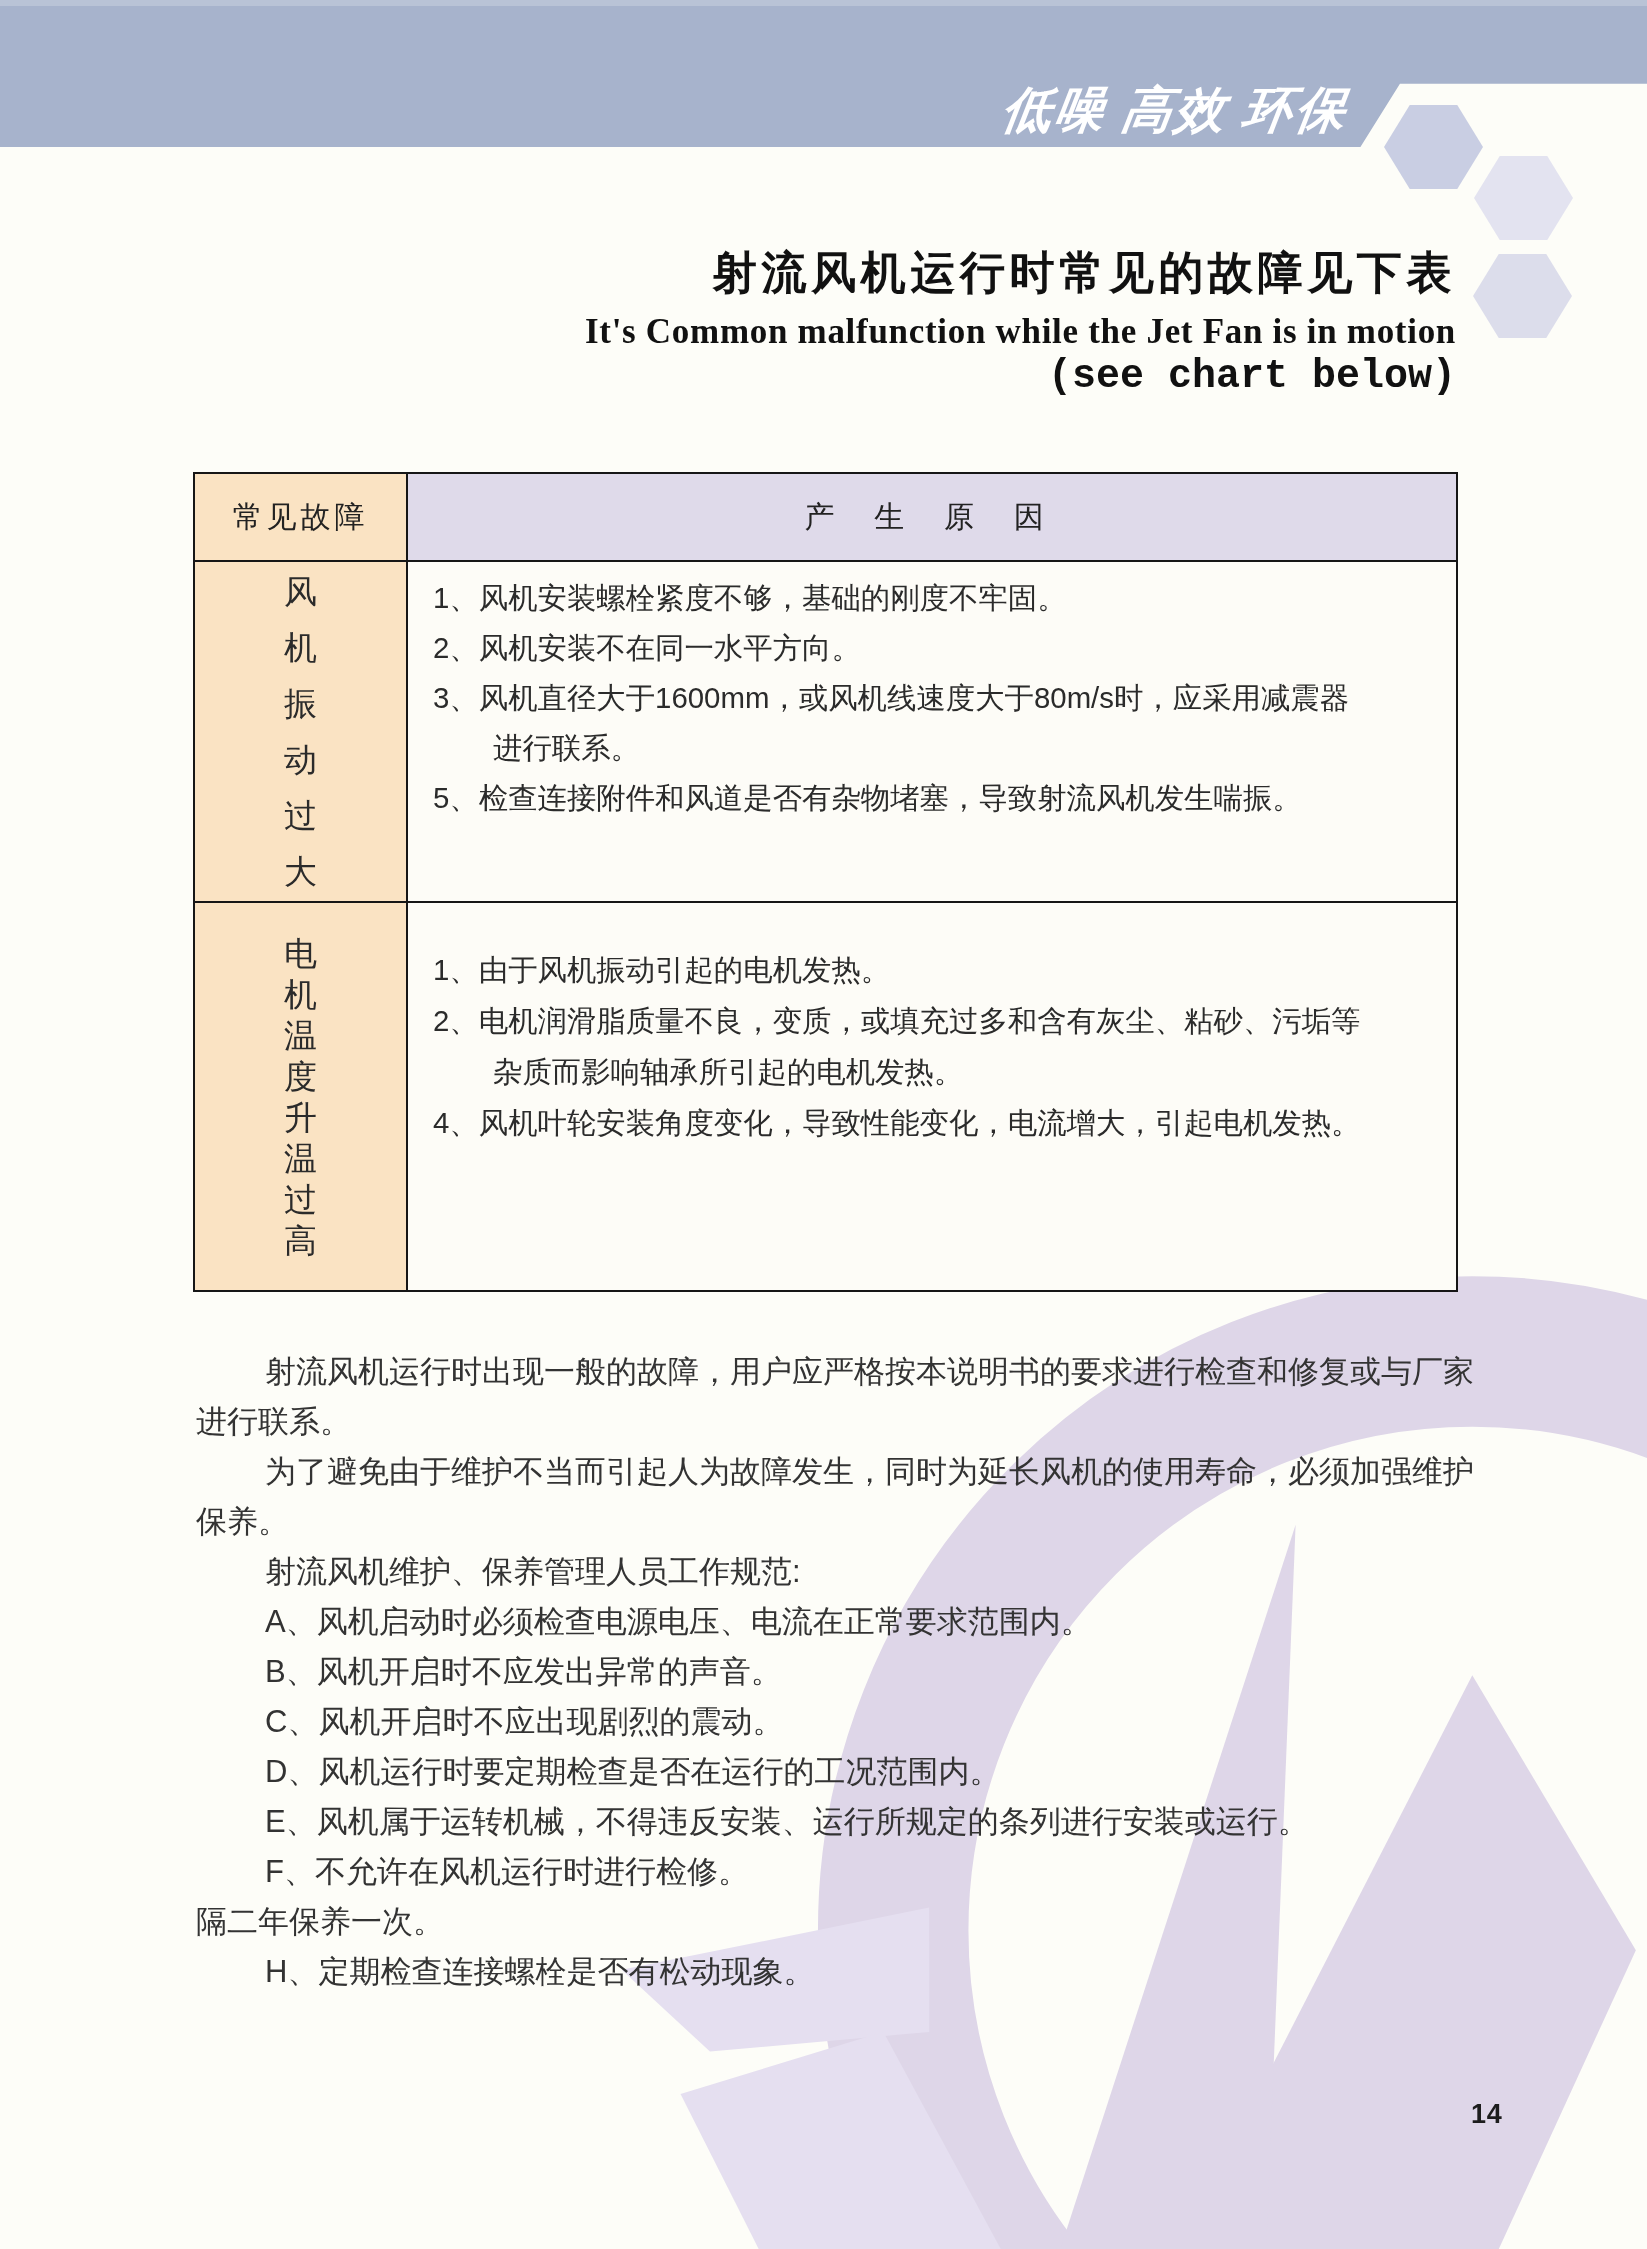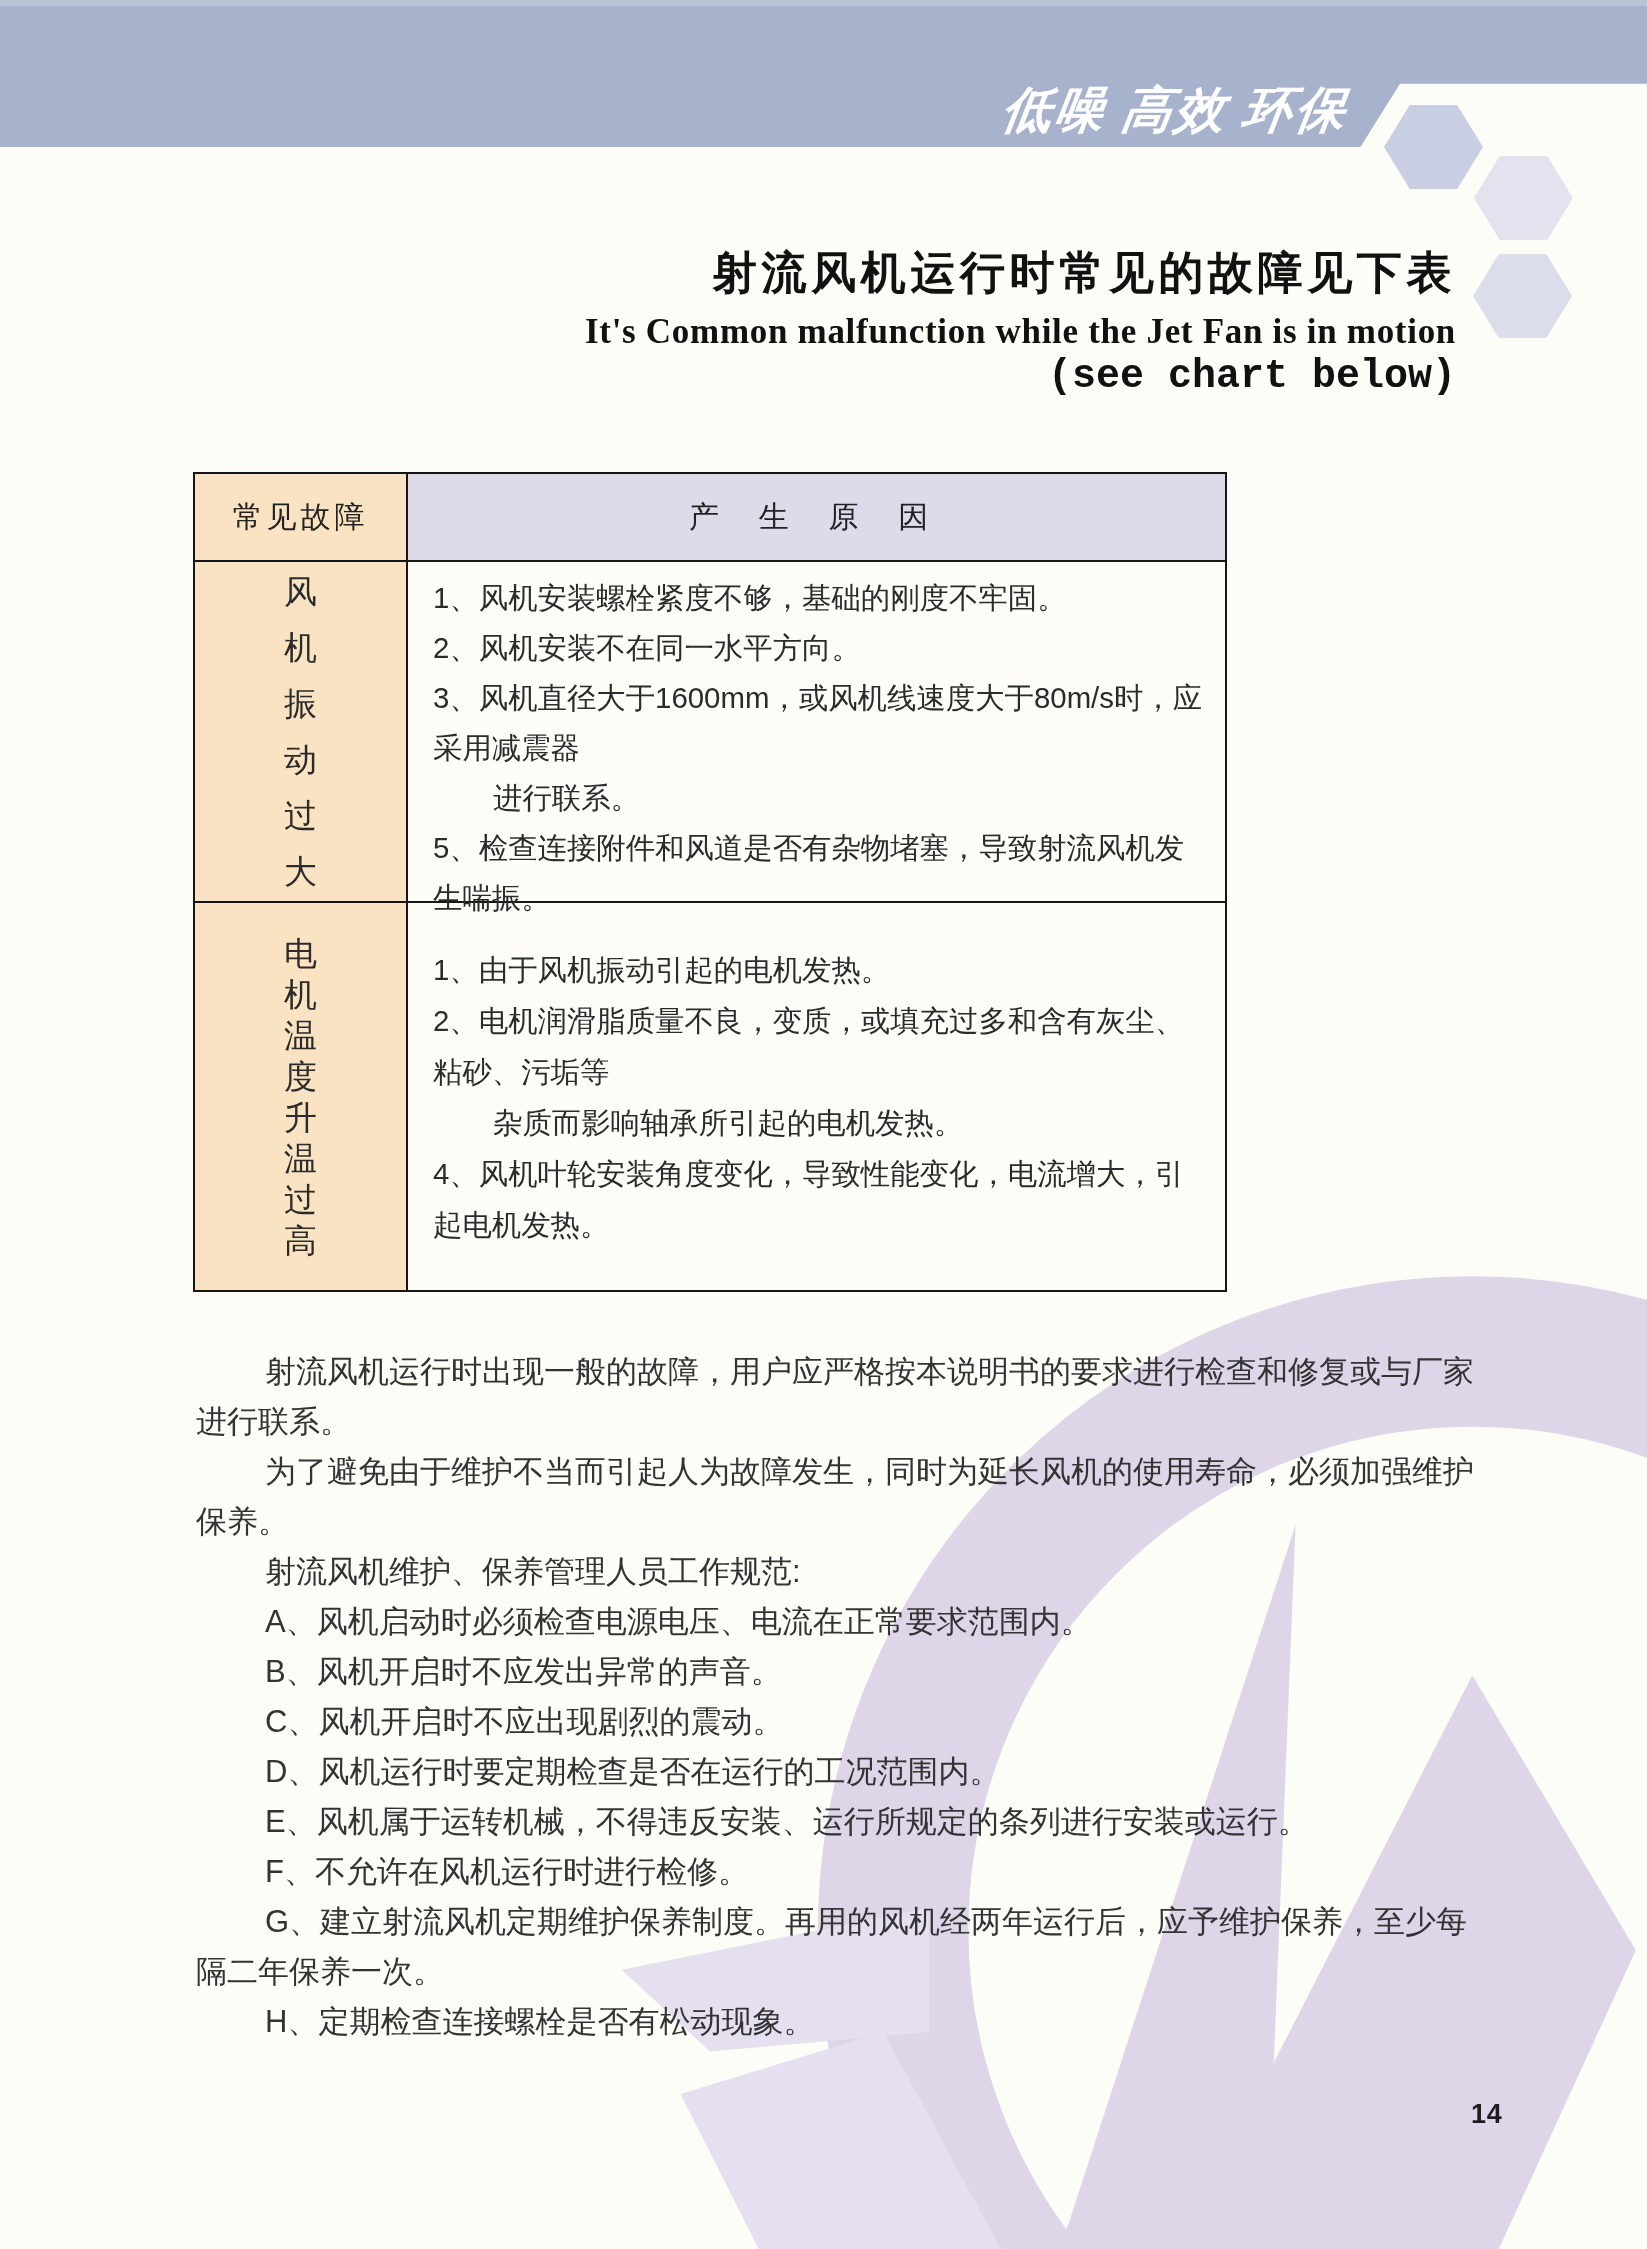--- a/index.html
+++ b/index.html
@@ -68,21 +68,21 @@
     letter-spacing:0.7px;
   }
   .title-en2 {
     font-family:Liberation Mono, monospace;
     font-size:40px; font-weight:bold; line-height:43px;
   }
 
   
   .faults-table {
     position:absolute; left:193px; top:472px;
-    width:1034px; height:820px;
+    width:1265px; height:820px;
     border:2.6px solid #161616;
     box-sizing:border-box;
     display:grid;
     grid-template-columns:213px 1fr;
     grid-template-rows:88px 341px 1fr;
     background:var(--cell-white, #fdfcf7);
     z-index:2;
   }
   .cell { border-right:2px solid #161616; border-bottom:2px solid #161616; box-sizing:border-box; }
   .cell.no-r { border-right:none; }
@@ -200,21 +200,20 @@
       <div class="body-line">进行联系。</div>
       <div class="body-line indent">为了避免由于维护不当而引起人为故障发生，同时为延长风机的使用寿命，必须加强维护</div>
       <div class="body-line">保养。</div>
       <div class="body-line indent">射流风机维护、保养管理人员工作规范:</div>
       <div class="body-line indent">A、风机启动时必须检查电源电压、电流在正常要求范围内。</div>
       <div class="body-line indent">B、风机开启时不应发出异常的声音。</div>
       <div class="body-line indent">C、风机开启时不应出现剧烈的震动。</div>
       <div class="body-line indent">D、风机运行时要定期检查是否在运行的工况范围内。</div>
       <div class="body-line indent">E、风机属于运转机械，不得违反安装、运行所规定的条列进行安装或运行。</div>
       <div class="body-line indent">F、不允许在风机运行时进行检修。</div>
-      <div class="body-line indent">G、建立射流风机定期维护保养制度。再用的风机经两年运行后，应予维护保养，至少每</div>
       <div class="body-line">隔二年保养一次。</div>
       <div class="body-line indent">H、定期检查连接螺栓是否有松动现象。</div>
     </div>
 
   <div class="page-num">14</div>
 
 </div>
 
 
 </body></html>

